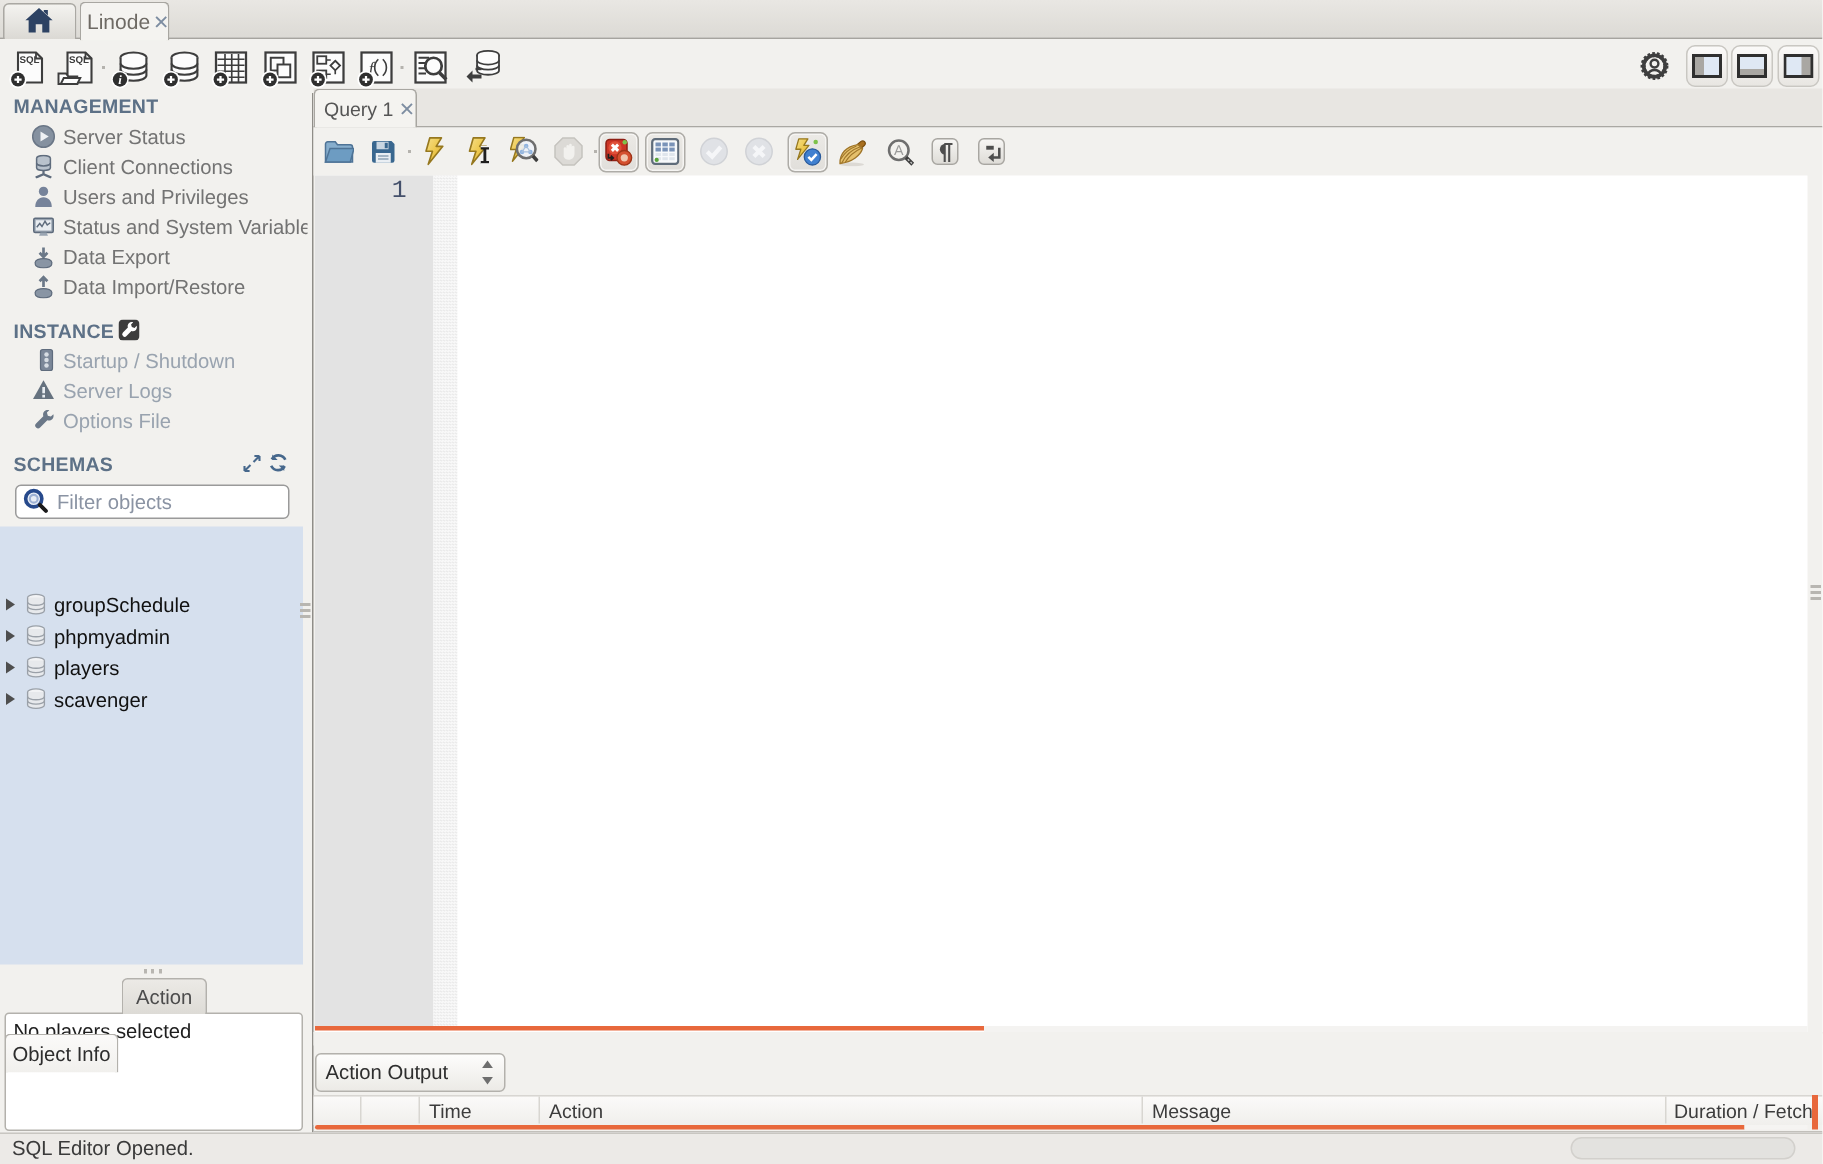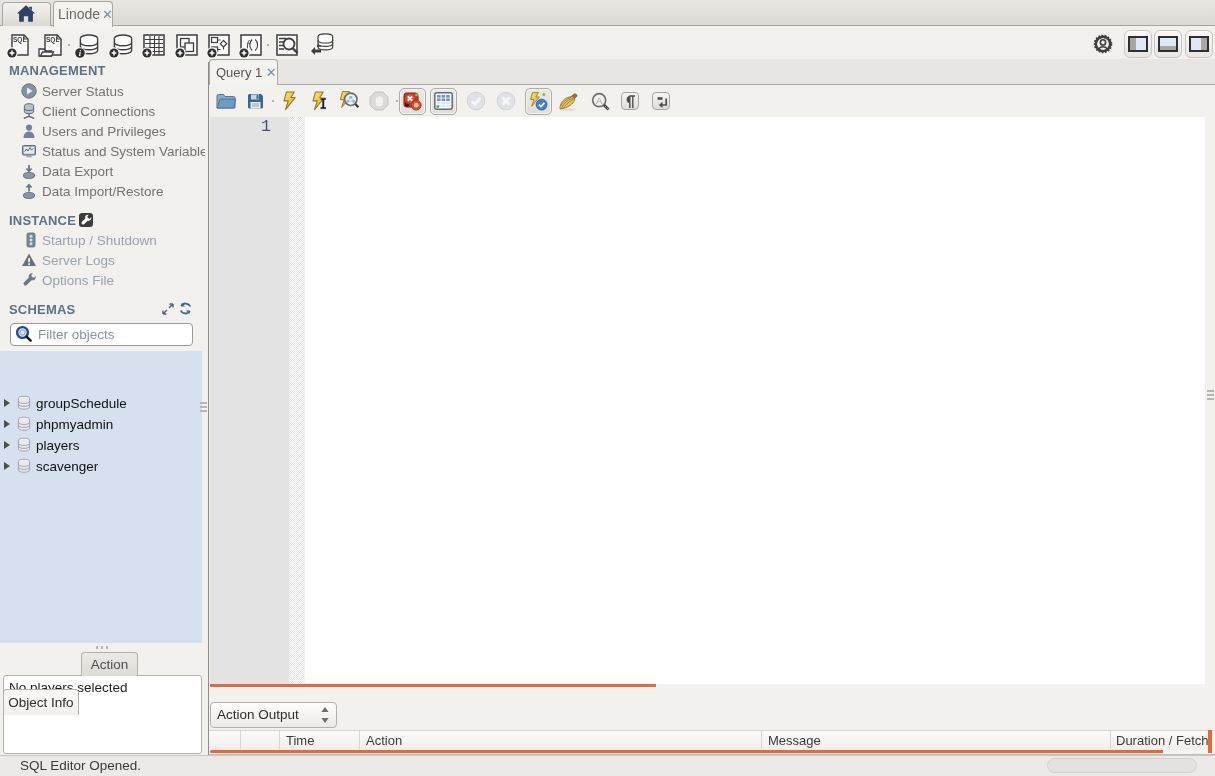--- a/index.html
+++ b/index.html
@@ -85,21 +85,21 @@
     background:linear-gradient(#fbfaf9,#f0efec); border-top:1px solid #d8d6d2; }
   .hcol { position:absolute; top:733px; font-size:13px; color:#3c3c3c; }
   .hdiv { position:absolute; top:731px; width:1px; height:18px; background:#d8d6d1; }
   #out-hscroll { left:210px; top:750px; width:953px; height:3px; background:#e8683c; border-radius:1.5px 0 0 1.5px; }
   #out-track { left:1163px; top:750px; width:42px; height:3px; background:#f5f4f2; }
   #out-vscroll { left:1208px; top:730px; width:4px; height:23px; background:#e8683c; }
   #outbottom { left:209px; top:754px; width:1006px; height:1px; background:#c2c0bb; }
 
   
   #statusbar { left:0; top:755px; width:1215px; height:21px; background:#eceae7; border-top:1px solid #c8c6c1;
-    font-size:13.5px; color:#3a3a3a; line-height:20px; padding-left:20px; }
+    font-size:13.5px; color:#3a3a3a; line-height:20px; padding-left:8px; }
   #pill { left:1047px; top:758px; width:150px; height:15px; background:#e3e2df; border:1px solid #d2d0cc;
     border-radius:8px; }
 </style>
 </head>
 <body>
   <div class="abs" id="topbar"></div>
   <div class="abs" id="hometab"></div>
   <div class="abs" id="linodetab">Linode<span class="x">✕</span></div>
 
   <div class="abs" id="maintb"></div>

